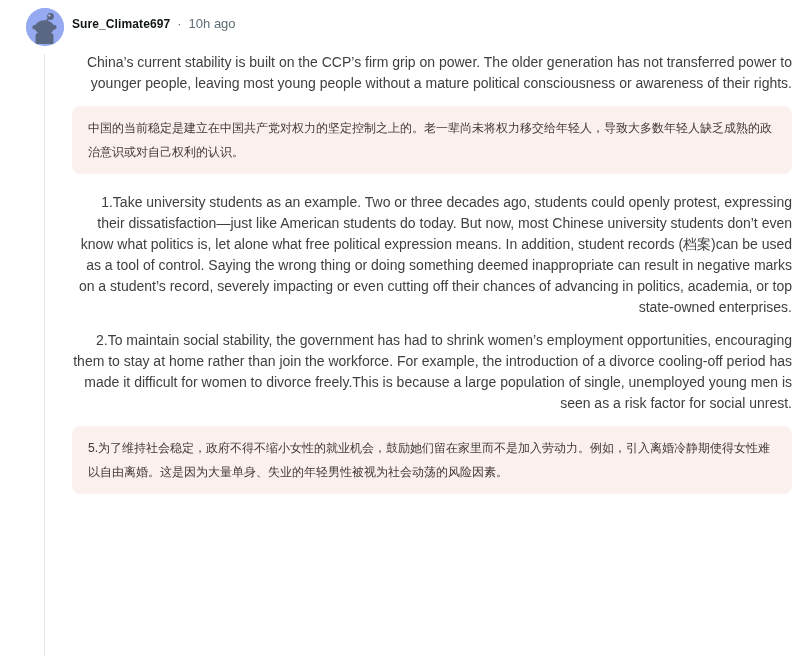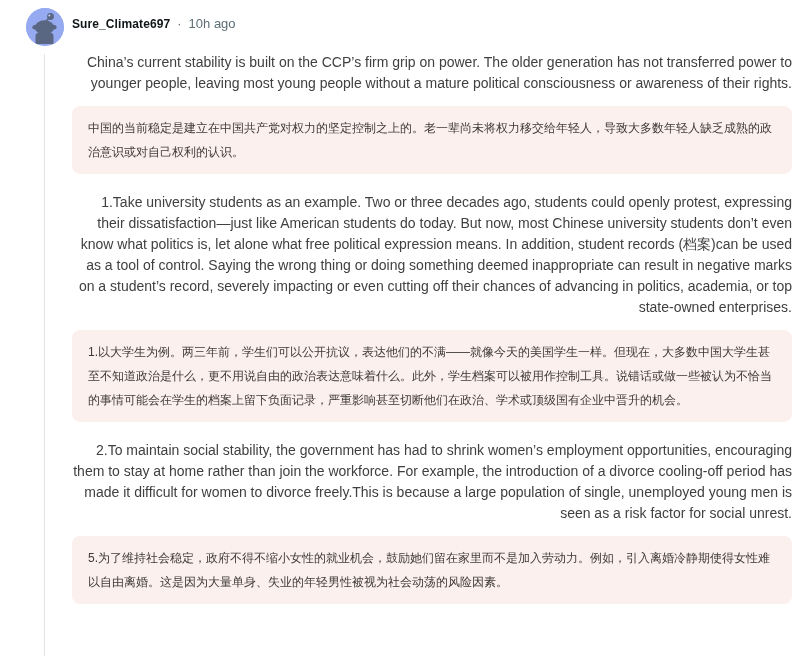--- a/index.html
+++ b/index.html
@@ -97,18 +97,17 @@
   <div class="header">
     <span class="username">Sure_Climate697</span>
     <span class="meta-sep">·</span>
     <span class="timestamp">10h ago</span>
   </div>
 
   <div class="body">
       <p class="en">China’s current stability is built on the CCP’s firm grip on power. The older generation has not transferred power to younger people, leaving most young people without a mature political consciousness or awareness of their rights.</p>
       <blockquote class="zh">中国的当前稳定是建立在中国共产党对权力的坚定控制之上的。老一辈尚未将权力移交给年轻人，导致大多数年轻人缺乏成熟的政治意识或对自己权利的认识。</blockquote>
       <p class="en">1.Take university students as an example. Two or three decades ago, students could openly protest, expressing their dissatisfaction—just like American students do today. But now, most Chinese university students don’t even know what politics is, let alone what free political expression means. In addition, student records (档案)can be used as a tool of control. Saying the wrong thing or doing something deemed inappropriate can result in negative marks on a student’s record, severely impacting or even cutting off their chances of advancing in politics, academia, or top state-owned enterprises.</p>
-      <blockquote class="zh">1.以大学生为例。两三年前，学生们可以公开抗议，表达他们的不满——就像今天的美国学生一样。但现在，大多数中国大学生甚至不知道政治是什么，更不用说自由的政治表达意味着什么。此外，学生档案可以被用作控制工具。说错话或做一些被认为不恰当的事情可能会在学生的档案上留下负面记录，严重影响甚至切断他们在政治、学术或顶级国有企业中晋升的机会。</blockquote>
       <p class="en">2.To maintain social stability, the government has had to shrink women’s employment opportunities, encouraging them to stay at home rather than join the workforce. For example, the introduction of a divorce cooling-off period has made it difficult for women to divorce freely.This is because a large population of single, unemployed young men is seen as a risk factor for social unrest.</p>
       <blockquote class="zh">5.为了维持社会稳定，政府不得不缩小女性的就业机会，鼓励她们留在家里而不是加入劳动力。例如，引入离婚冷静期使得女性难以自由离婚。这是因为大量单身、失业的年轻男性被视为社会动荡的风险因素。</blockquote>
     </div>
 
 </div>
 
 </body></html>

